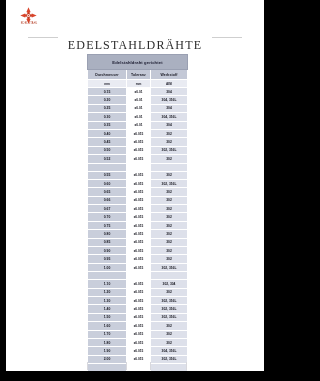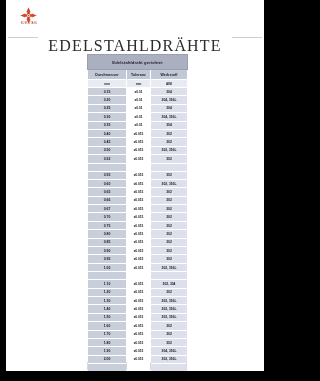--- a/index.html
+++ b/index.html
@@ -65,21 +65,21 @@
   }
   .rule {
     height: 1px;
     background: #cfcfcf;
     flex: 0 0 auto;
   }
   .rule-left { width: 30px; margin-right: 10px; }
   .rule-right { width: 30px; margin-left: 10px; }
   .doc-title {
     font-family: "Liberation Serif", "DejaVu Serif", serif;
-    font-size: 16px;
+    font-size: 12px;
     letter-spacing: 1.15px;
     color: #2b2b2b;
     white-space: nowrap;
     font-weight: 400;
     margin-top: 17px;
   }
   
   .table-wrap {
     position: absolute;
     left: 81px;

